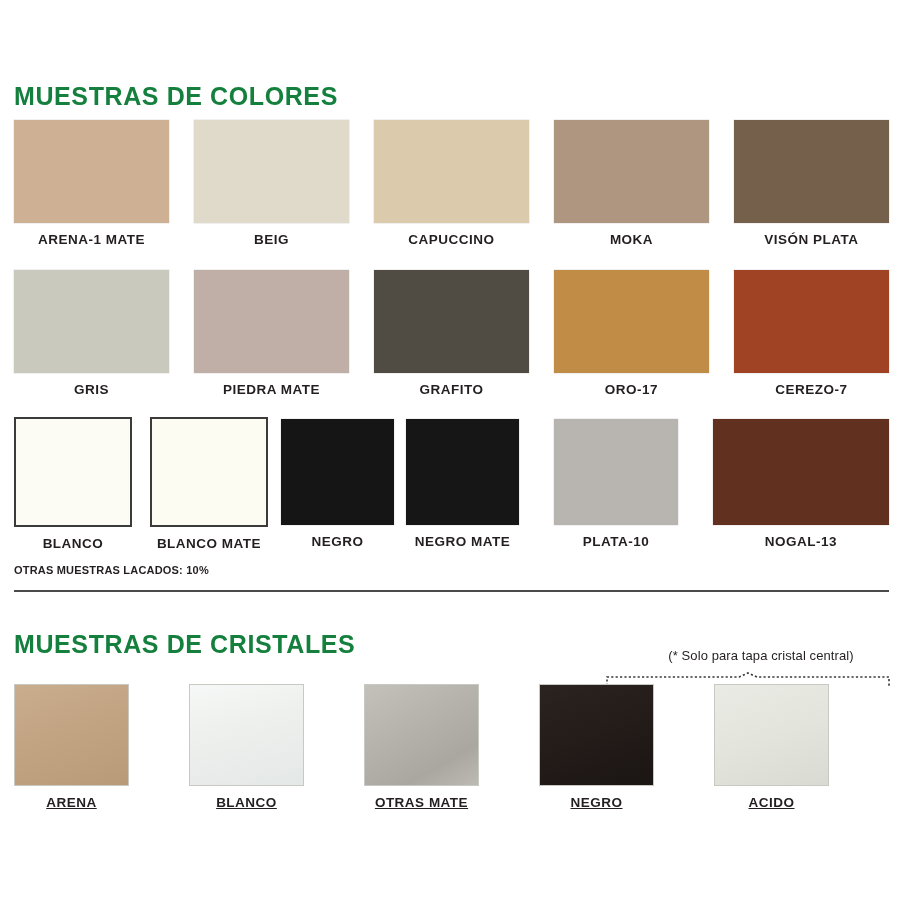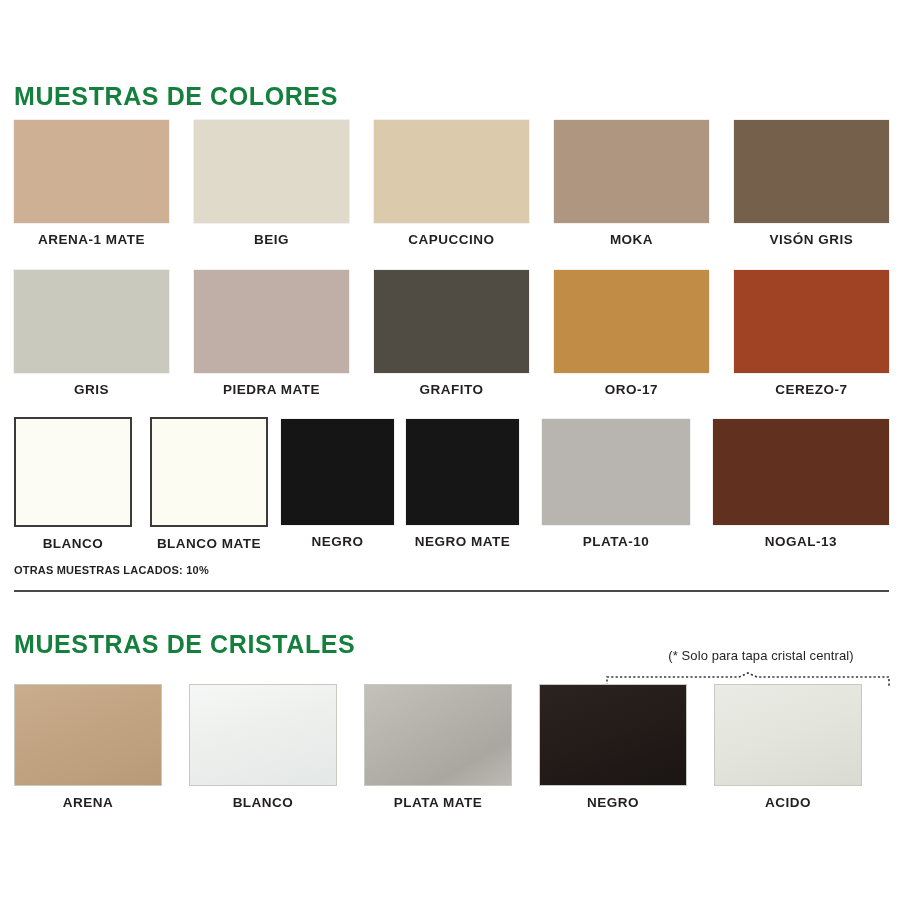--- a/index.html
+++ b/index.html
@@ -101,21 +101,21 @@
 
   
   #glass-row {
     position: absolute;
     left: 14px;
     top: 684px;
     width: 875px;
     display: flex;
     align-items: flex-end;
   }
-  #glass-row .swatch-cell { width: 148px; }
+  #glass-row .swatch-cell { width: 115px; text-decoration: underline; }
   .glass {
     width: 100%;
     height: 102px;
     box-sizing: border-box;
     border: 1px solid #c9c9c4;
   }
   #glass-row .gapper { flex: 1 1 auto; }
 
   
   #bracket-note {
@@ -160,21 +160,21 @@
       <div class="swatch-label">CAPUCCINO</div>
     </div>
     <div class="gapper"></div>
     <div class="swatch-cell">
       <div class="swatch" style="background: rgb(175, 150, 128);"></div>
       <div class="swatch-label">MOKA</div>
     </div>
     <div class="gapper"></div>
     <div class="swatch-cell">
       <div class="swatch" style="background: rgb(117, 96, 76);"></div>
-      <div class="swatch-label">VISÓN GRIS</div>
+      <div class="swatch-label">VISÓN PLATA</div>
     </div>
   </div>
 
   <div class="color-row" id="color-row-2">
     <div class="swatch-cell">
       <div class="swatch" style="background: rgb(202, 201, 190);"></div>
       <div class="swatch-label">GRIS</div>
     </div>
     <div class="gapper"></div>
     <div class="swatch-cell">
@@ -212,21 +212,21 @@
     <div class="swatch-cell" style="width:113px">
       <div class="swatch" style="height: 106px; background: rgb(22, 21, 21);"></div>
       <div class="swatch-label">NEGRO</div>
     </div>
     <div style="width:12px"></div>
     <div class="swatch-cell" style="width:113px">
       <div class="swatch" style="height: 106px; background: rgb(23, 22, 22);"></div>
       <div class="swatch-label">NEGRO MATE</div>
     </div>
     <div class="gapper" style="flex:1 1 auto"></div>
-    <div class="swatch-cell" style="width:148px">
+    <div class="swatch-cell" style="width:124px">
       <div class="swatch" style="height: 106px; background: rgb(184, 180, 176);"></div>
       <div class="swatch-label">PLATA-10</div>
     </div>
     <div class="gapper" style="flex:1 1 auto"></div>
     <div class="swatch-cell" style="width:176px">
       <div class="swatch" style="height: 106px; background: rgb(98, 48, 30);"></div>
       <div class="swatch-label">NOGAL-13</div>
     </div>
   </div>
 
@@ -247,21 +247,21 @@
       <div class="swatch-label">ARENA</div>
     </div>
     <div class="gapper"></div>
     <div class="swatch-cell">
       <div class="glass" style="background:linear-gradient(165deg,#f6f8f7 0%,#eef0ee 40%,#e4e8e6 100%)"></div>
       <div class="swatch-label">BLANCO</div>
     </div>
     <div class="gapper"></div>
     <div class="swatch-cell">
       <div class="glass" style="background:linear-gradient(150deg,#c3c1ba 0%,#b5b3ab 40%,#a9a7a0 75%,#bcbab3 100%)"></div>
-      <div class="swatch-label">PLATA MATE</div>
+      <div class="swatch-label">OTRAS MATE</div>
     </div>
     <div class="gapper"></div>
     <div class="swatch-cell">
       <div class="glass" style="background:linear-gradient(160deg,#2b2320 0%,#231c19 50%,#1b1513 100%)"></div>
       <div class="swatch-label">NEGRO</div>
     </div>
     <div class="gapper"></div>
     <div class="swatch-cell">
       <div class="glass" style="background:linear-gradient(160deg,#eaebe4 0%,#e3e4dc 50%,#d9dad1 100%)"></div>
       <div class="swatch-label">ACIDO</div>

